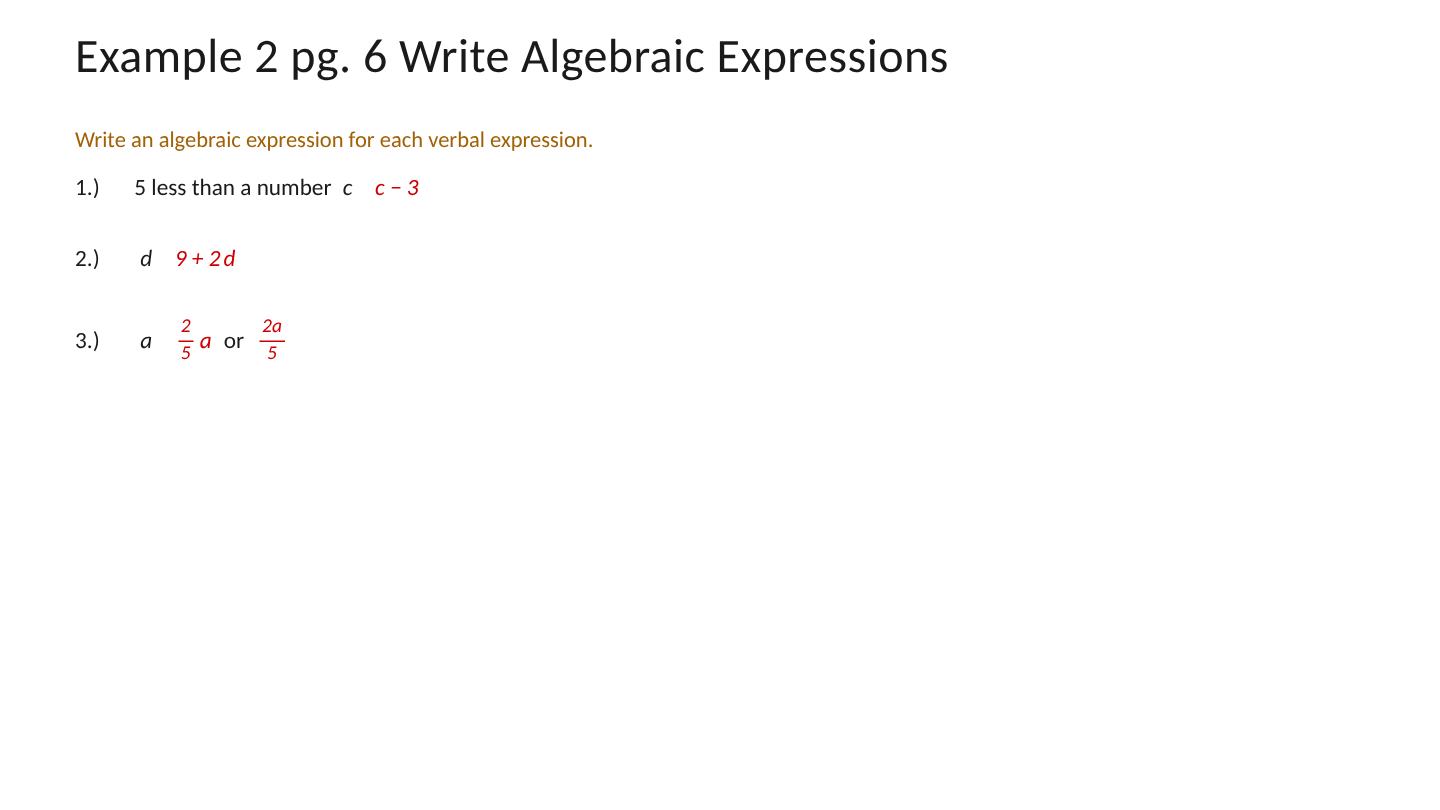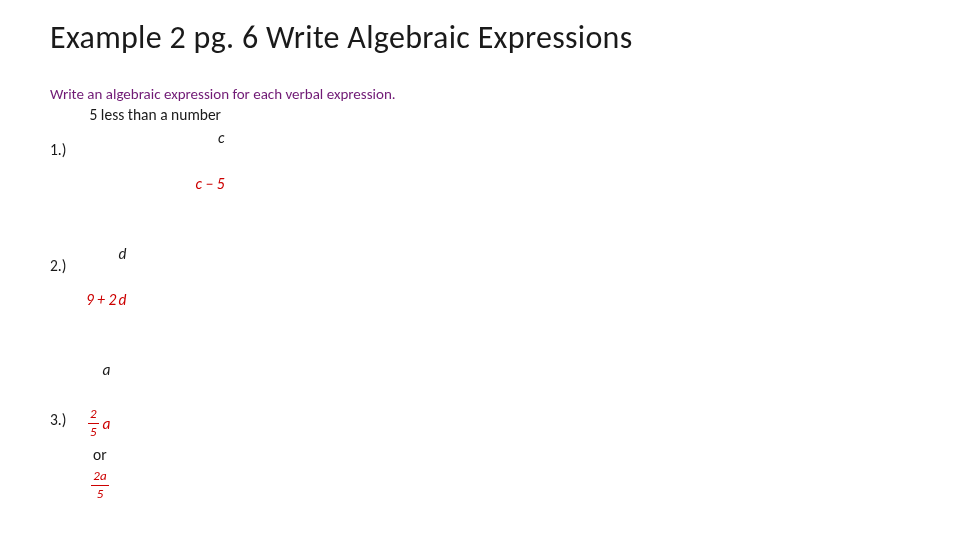--- a/index.html
+++ b/index.html
@@ -26,22 +26,22 @@
     .title {
       font-size: 32px;
       font-weight: 300;
       color: #1a1a1a;
       margin-bottom: 28px;
       letter-spacing: 0.3px;
     }
 
     .instruction {
       font-size: 15px;
-      color: #701a75;
-      margin-bottom: 2px;
+      color: #a16207;
+      margin-bottom: 13px;
     }
 
     .problem {
       margin-bottom: 28px;
       display: flex;
       align-items: center;
       font-size: 15.5px;
       color: #1a1a1a;
       gap: 8px;
     }
@@ -96,42 +96,41 @@
     }
 
     .or-text {
       color: #1a1a1a;
       font-style: normal;
       margin: 0 4px;
     }
 
     .problem-text {
       display: inline-flex;
-      align-items: flex-end;
+      align-items: center;
       gap: 4px;
       flex-wrap: nowrap;
-      flex-direction: column;
     }
   </style>
 </head>
 <body>
 
 <div class="page">
 
   <h1 class="title">Example 2  pg. 6   Write Algebraic Expressions</h1>
 
   <p class="instruction">Write an algebraic expression for each verbal expression.</p>
 
   <div class="problem">
     <span class="problem-number">1.)</span>
     <span class="problem-text">
       <span>&nbsp;5 less than a number&nbsp;</span>
       <span class="italic">c</span>
       &nbsp;&nbsp;
-      <span class="answer">c − 5</span>
+      <span class="answer">c − 3</span>
     </span>
   </div>
 
   <div class="problem">
     <span class="problem-number">2.)</span>
     <span class="problem-text">
       &nbsp;
       <span class="italic">d</span>
       &nbsp;&nbsp;
       <span class="answer">9 + 2<span class="italic">d</span></span>

